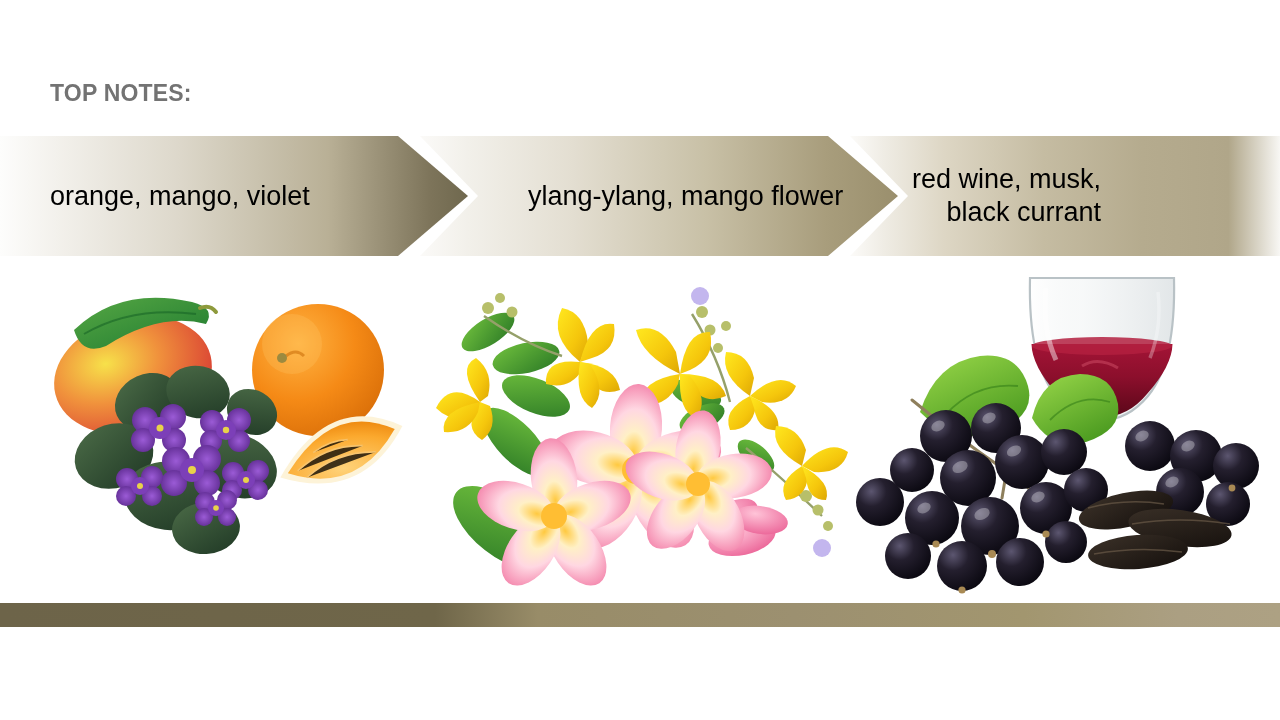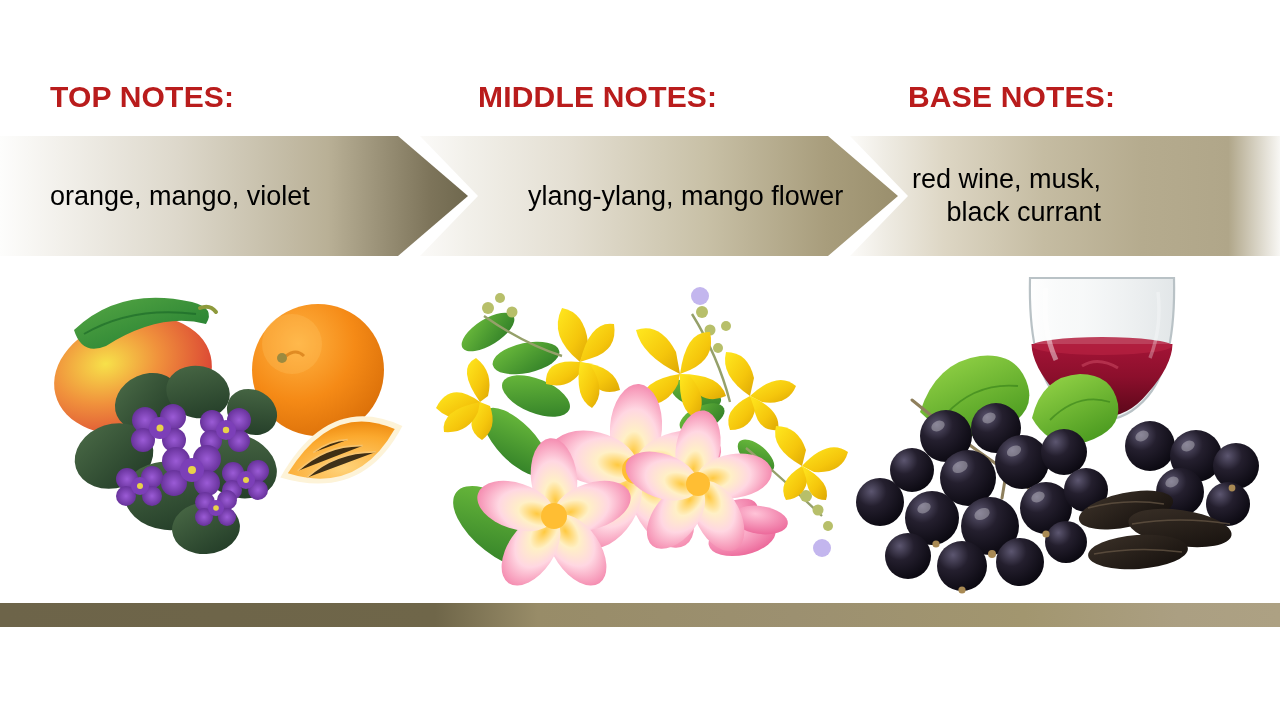--- a/index.html
+++ b/index.html
@@ -17,23 +17,23 @@
     height: 720px;
     background: #ffffff;
     overflow: hidden;
   }
 
   
   .heading {
     position: absolute;
     font-family: "Liberation Sans", sans-serif;
     font-weight: bold;
-    font-size: 30px;
+    font-size: 23px;
     letter-spacing: 0.2px;
-    color: #b91c1c;
+    color: #737373;
     white-space: nowrap;
     line-height: 1;
   }
   #heading-top    { left: 50px;  top: 82px; }
   #heading-middle { left: 478px; top: 82px; }
   #heading-base   { left: 908px; top: 82px; }
 
   
   .chevron-band {
     position: absolute;
@@ -116,22 +116,20 @@
     height: 24px;
     background: linear-gradient(to right, #6d6449 0%, #6f6649 34%, #988c68 42%, #9c9070 62%, #a2966f 80%, #ab9f82 92%, #ada183 100%);
   }
 </style>
 </head>
 <body>
 
 <div class="slide">
 
   <div class="heading" id="heading-top">TOP NOTES:</div>
-  <div class="heading" id="heading-middle">MIDDLE NOTES:</div>
-  <div class="heading" id="heading-base">BASE NOTES:</div>
 
   <div class="chevron-band">
 
     <div class="chevron" id="chevron-top">
       <span class="chev-text">orange, mango, violet</span>
     </div>
 
     <div class="chevron" id="chevron-middle">
       <span class="chev-text">ylang-ylang, mango flower</span>
     </div>

